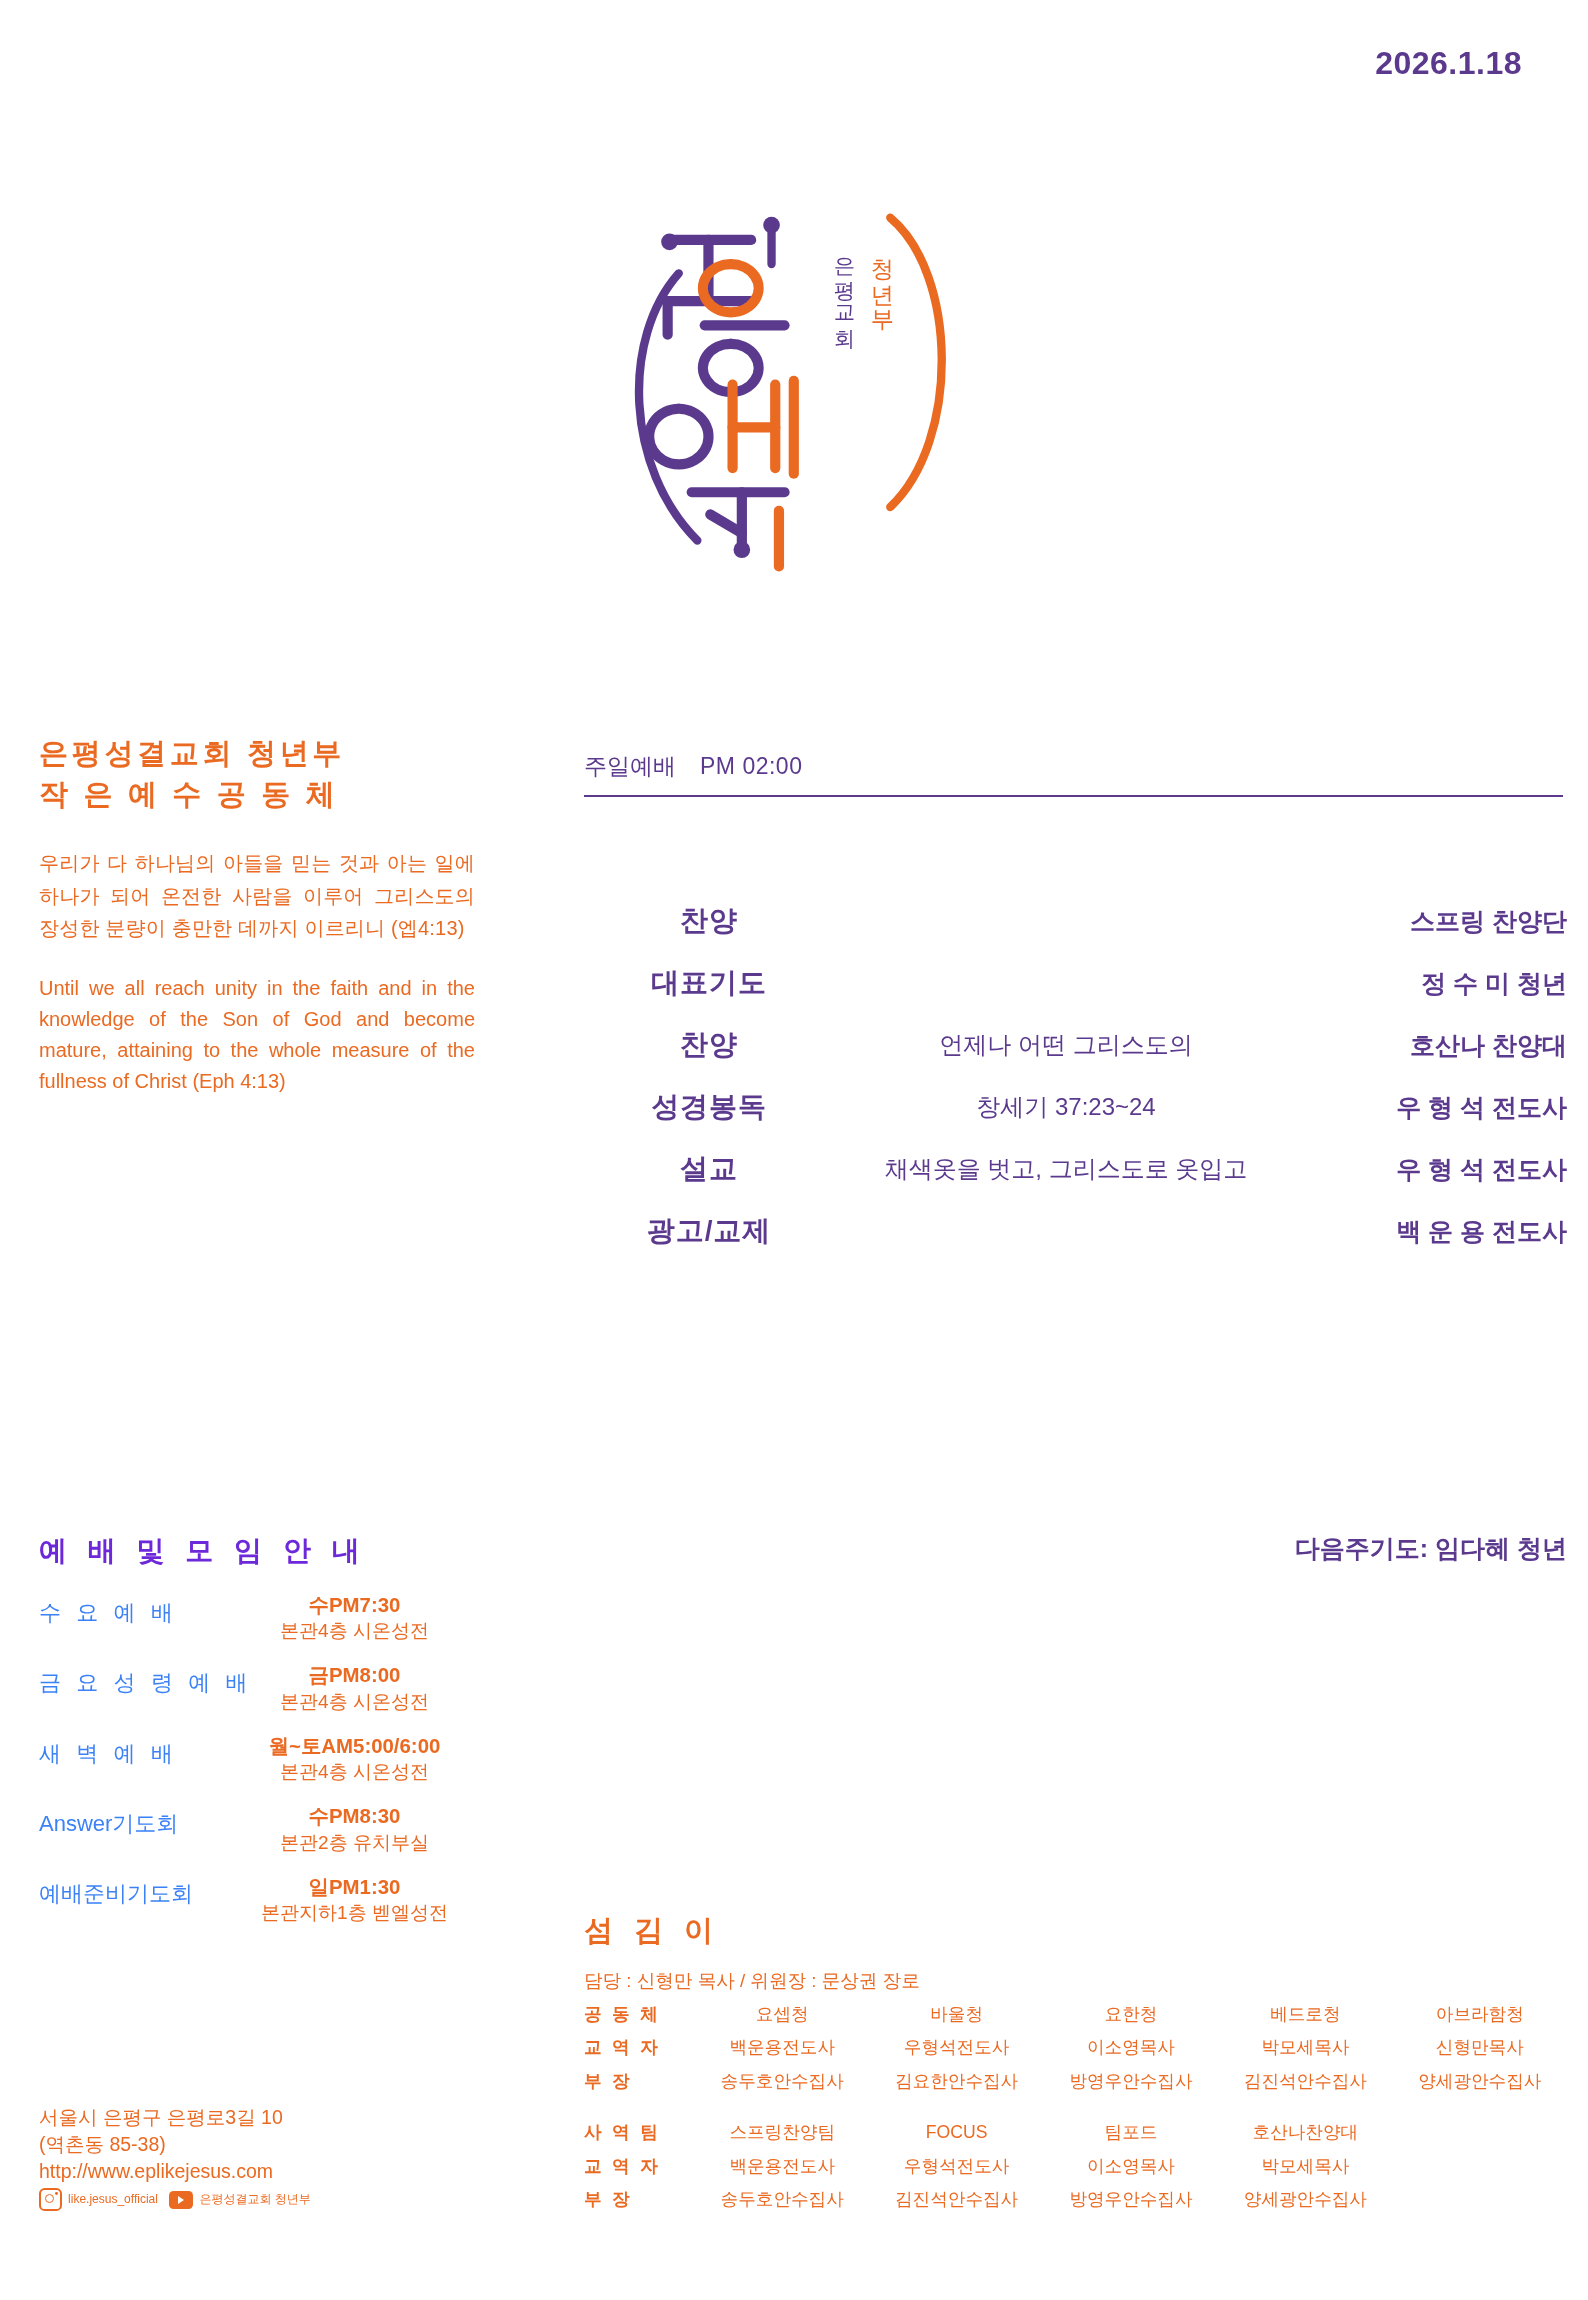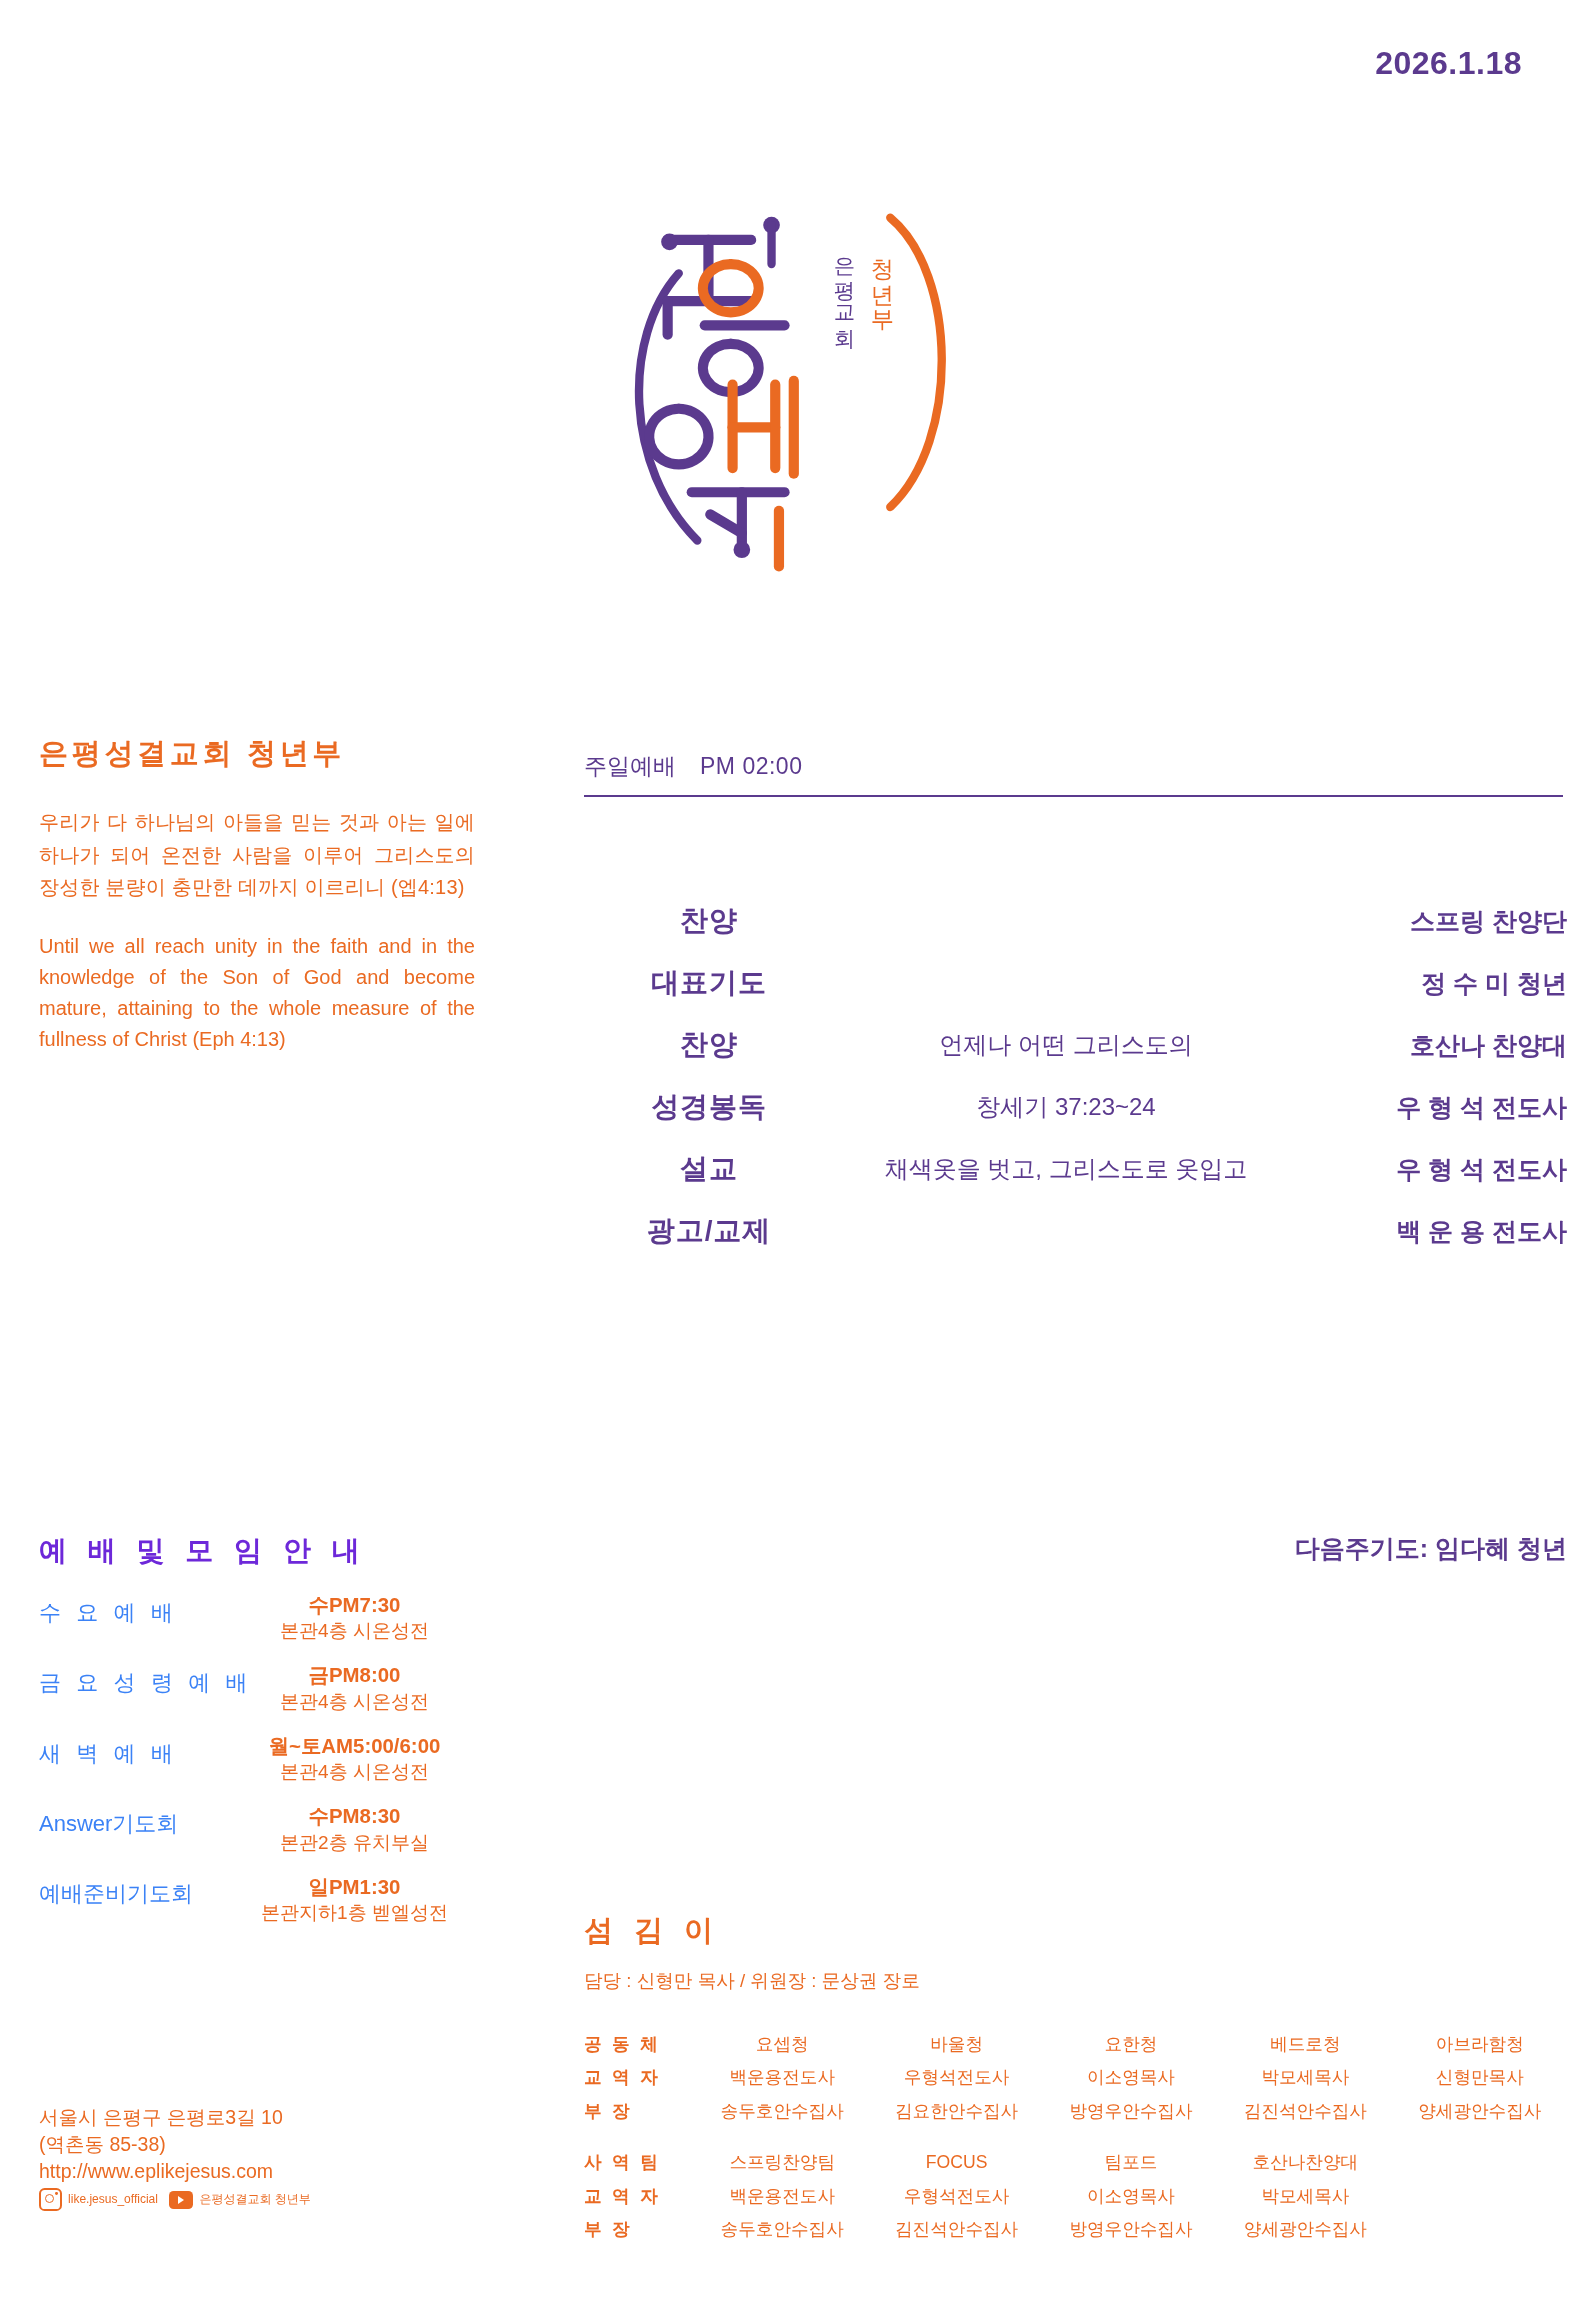--- a/index.html
+++ b/index.html
@@ -251,21 +251,21 @@
     font-weight: bold;
     font-size: 29px;
     letter-spacing: 6.5px;
   }
   .servants-sub {
     margin-top: 16.7px;
     color: #ea6a22;
     font-size: 18.6px;
   }
   .servants-table {
-    margin-top: 34px;
+    margin-top: 4px;
     width: 983px;
     border-collapse: collapse;
   }
   .servants-table td {
     color: #ea6a22;
     font-size: 17.6px;
     padding: 4.6px 0;
     text-align: center;
     white-space: nowrap;
   }
@@ -318,20 +318,21 @@
       </g>
 
       <text x="250" y="86" fill="#5b3a8e" font-family="Liberation Sans, sans-serif" font-size="23" writing-mode="tb" style="writing-mode:vertical-rl;letter-spacing:3px;">은평교회</text>
       <text x="292" y="86" fill="#ea6a22" font-family="Liberation Sans, sans-serif" font-size="25" writing-mode="tb" style="writing-mode:vertical-rl;letter-spacing:3px;">청년부</text>
     </svg>
   </div>
 
   <div class="left-col">
     <div class="left-title">
       <div>은평성결교회 청년부</div>
+      <div>작 은 예 수 공 동 체</div>
     </div>
     <div class="verse-ko">우리가 다 하나님의 아들을 믿는 것과 아는 일에 하나가 되어 온전한 사람을 이루어 그리스도의 장성한 분량이 충만한 데까지 이르리니 (엡4:13)</div>
     <div class="verse-en">Until we all reach unity in the faith and in the knowledge of the Son of God and become mature, attaining to the whole measure of the fullness of Christ (Eph 4:13)</div>
   </div>
 
   <div class="notice-block">
     <div class="notice-title">예 배 및 모 임 안 내</div>
 
     <div class="notice-row">
       <div class="notice-label">수 요 예 배</div>

